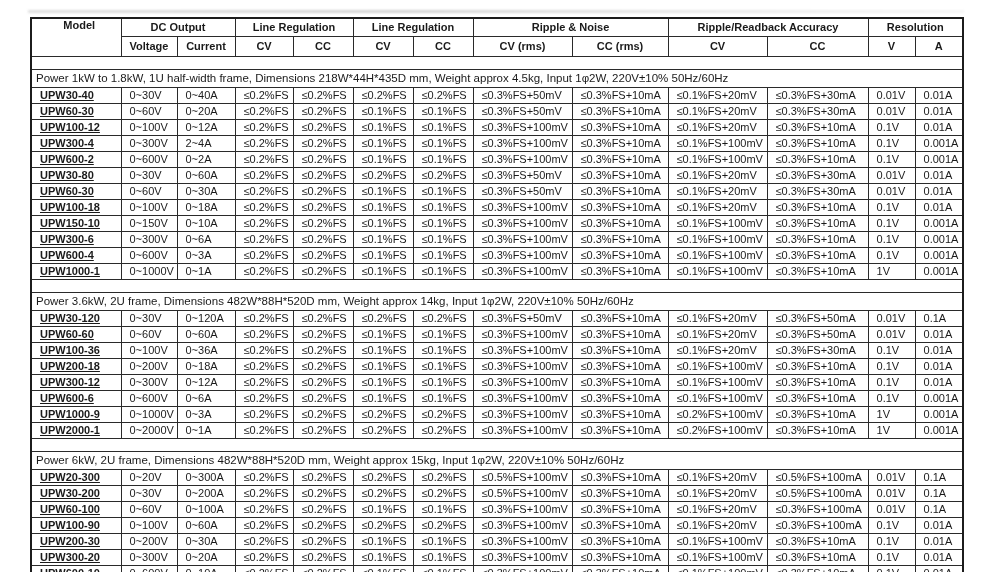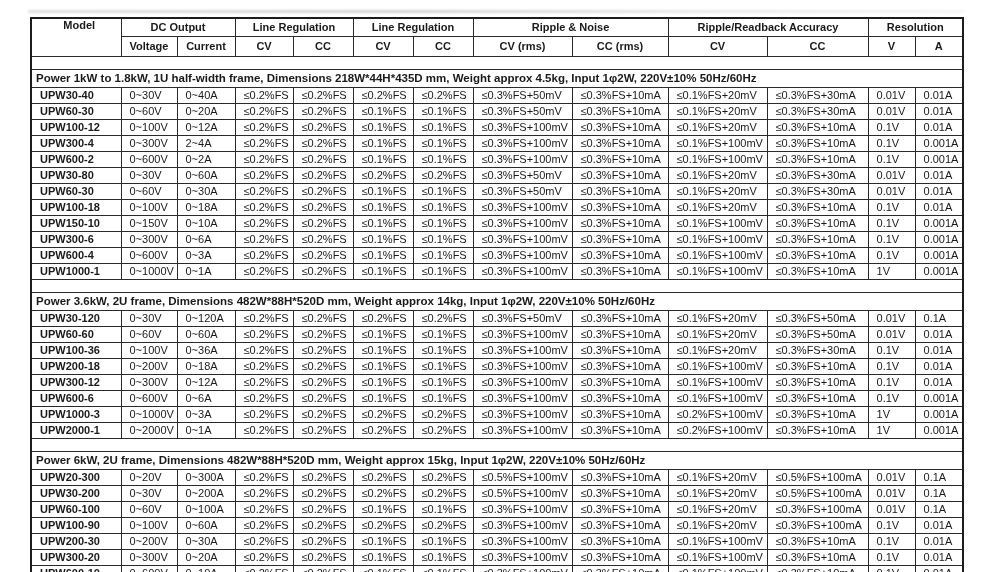--- a/index.html
+++ b/index.html
@@ -10,23 +10,23 @@
   table.spec{position:absolute;left:30px;top:17px;width:932px;border-collapse:collapse;
     table-layout:fixed;border:2px solid #1c1c1c;background:#fff;}
   .spec th,.spec td{border:1px solid #2a2a2a;font-size:11px;line-height:1.05;
     padding:1px 2px 1px 8px;white-space:nowrap;overflow:hidden;text-align:left;vertical-align:middle;}
   .spec thead th{font-weight:bold;text-align:center;padding:2px 2px;}
   .spec thead tr.h1 th{height:13px;}
   .spec thead tr.h2 th{height:15px;}
   .spec th.model-h{text-align:center;vertical-align:top;padding:1px 2px 0 8px;}
   .spec tr.spacer-row td{border:none;height:10px;}
   .spec tr.title-row td{border-left:none;border-right:none;border-top:1px solid #2a2a2a;
-    border-bottom:1px solid #2a2a2a;font-weight:bold;font-size:11.5px;height:15px;padding-left:4px;}
+    border-bottom:1px solid #2a2a2a;font-weight:normal;font-size:11.5px;height:15px;padding-left:4px;}
   .spec tbody tr.data-row td{height:13px;}
-  .spec tbody td.c0{font-weight:bold;}
+  .spec tbody td.c0{font-weight:bold;text-decoration:underline;}
 </style>
 </head>
 <body>
 
 <div class="scan-line"></div>
 
 <table class="spec">
   <colgroup>
     <col style="width:90px">
       <col style="width:56px">
@@ -344,21 +344,21 @@
         <td class="c5">≤0.1%FS</td>
         <td class="c6">≤0.1%FS</td>
         <td class="c7">≤0.3%FS+100mV</td>
         <td class="c8">≤0.3%FS+10mA</td>
         <td class="c9">≤0.1%FS+100mV</td>
         <td class="c10">≤0.3%FS+10mA</td>
         <td class="c11">0.1V</td>
         <td class="c12">0.001A</td>
       </tr>
       <tr class="data-row">
-        <td class="c0">UPW1000-3</td>
+        <td class="c0">UPW1000-9</td>
         <td class="c1">0~1000V</td>
         <td class="c2">0~3A</td>
         <td class="c3">≤0.2%FS</td>
         <td class="c4">≤0.2%FS</td>
         <td class="c5">≤0.2%FS</td>
         <td class="c6">≤0.2%FS</td>
         <td class="c7">≤0.3%FS+100mV</td>
         <td class="c8">≤0.3%FS+10mA</td>
         <td class="c9">≤0.2%FS+100mV</td>
         <td class="c10">≤0.3%FS+10mA</td>

